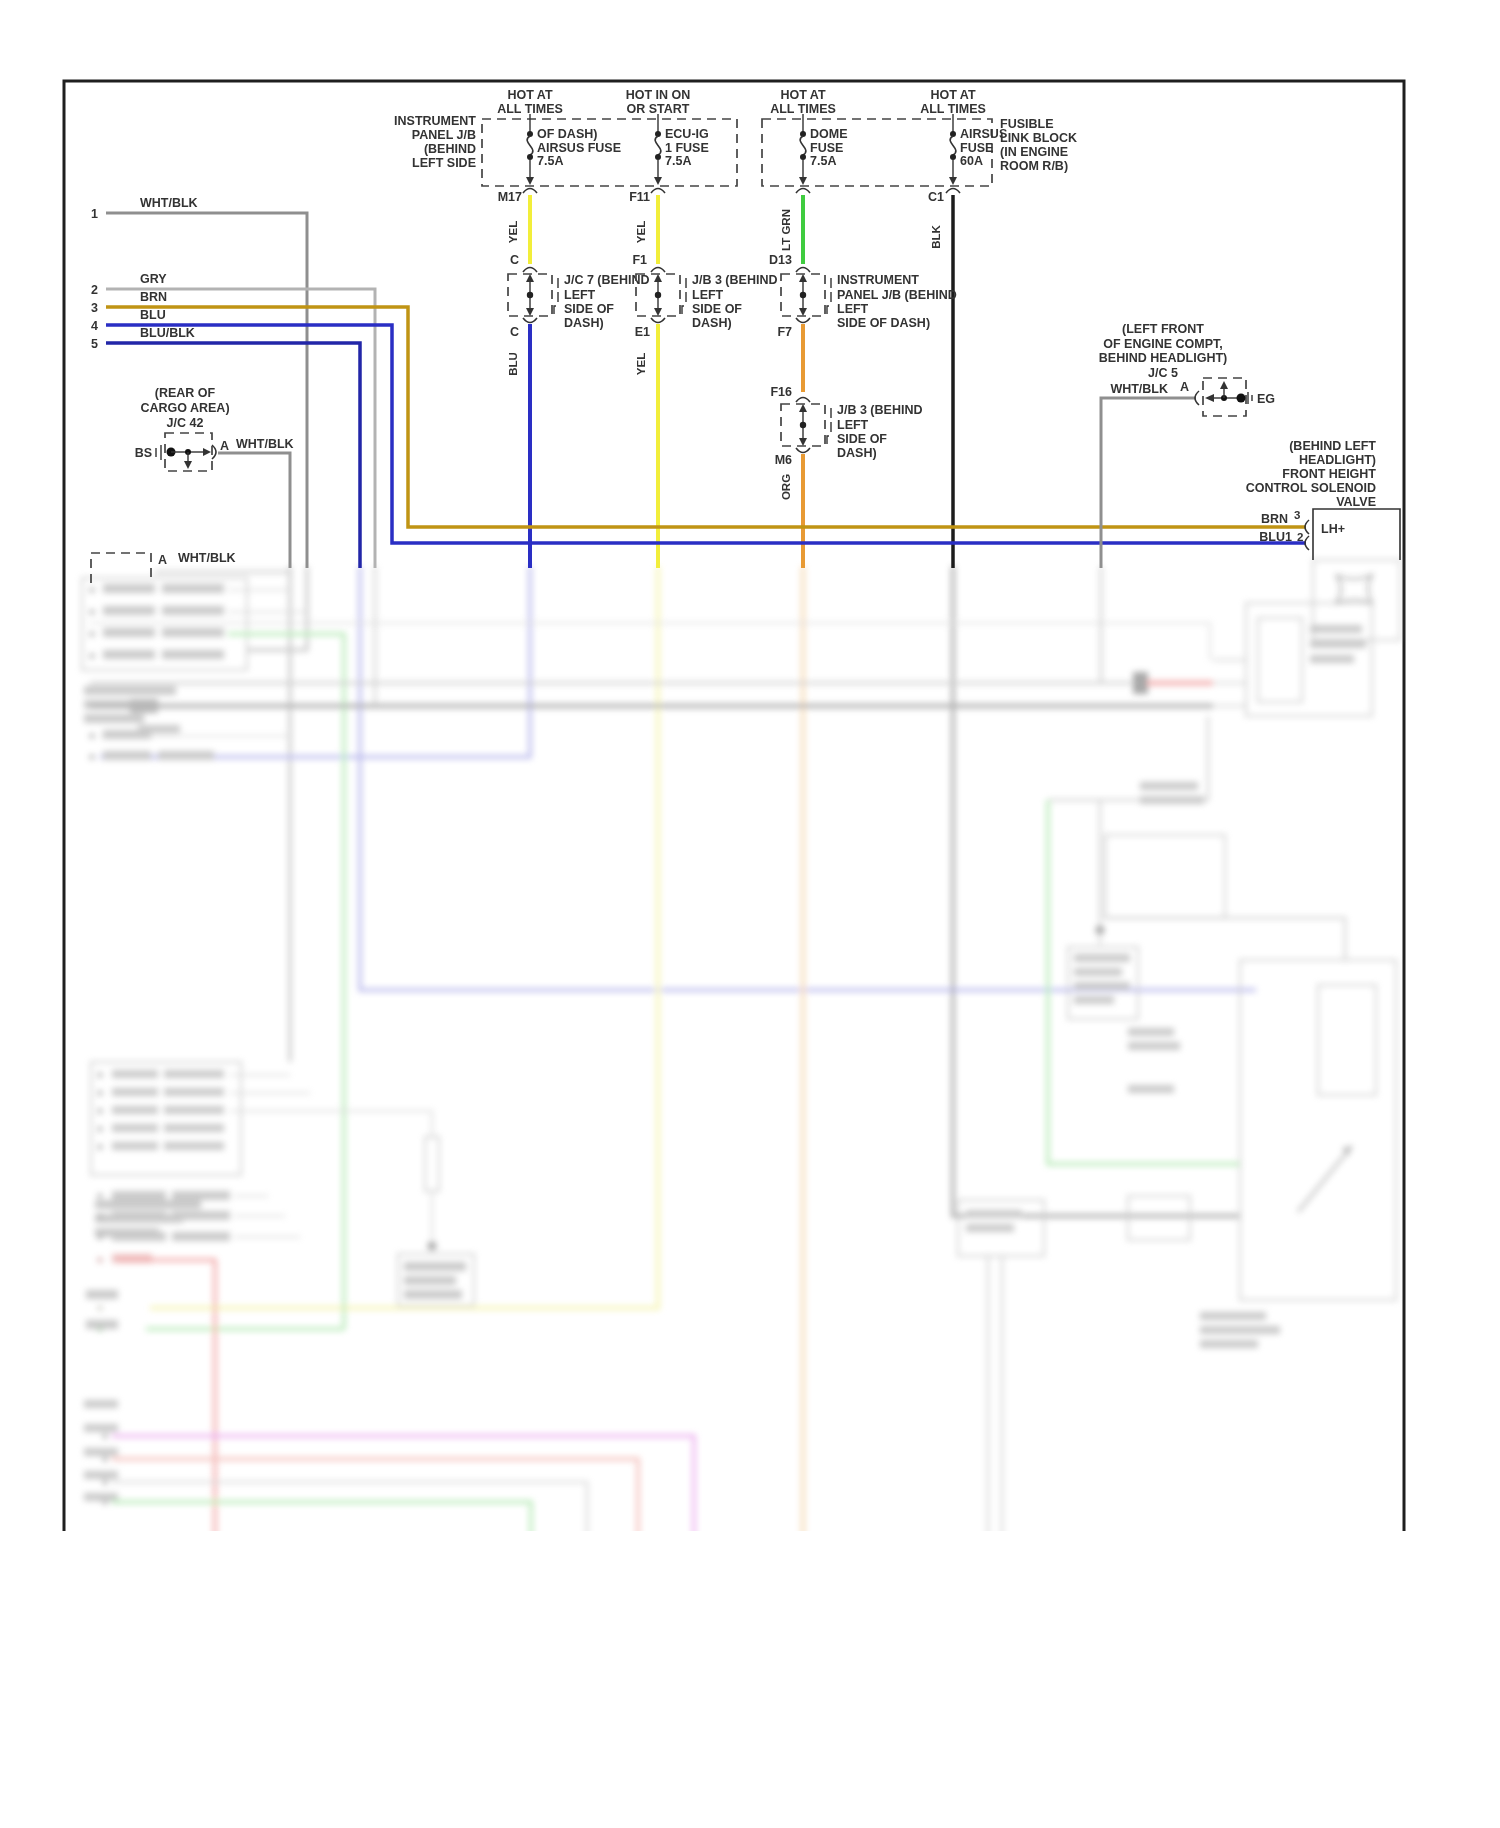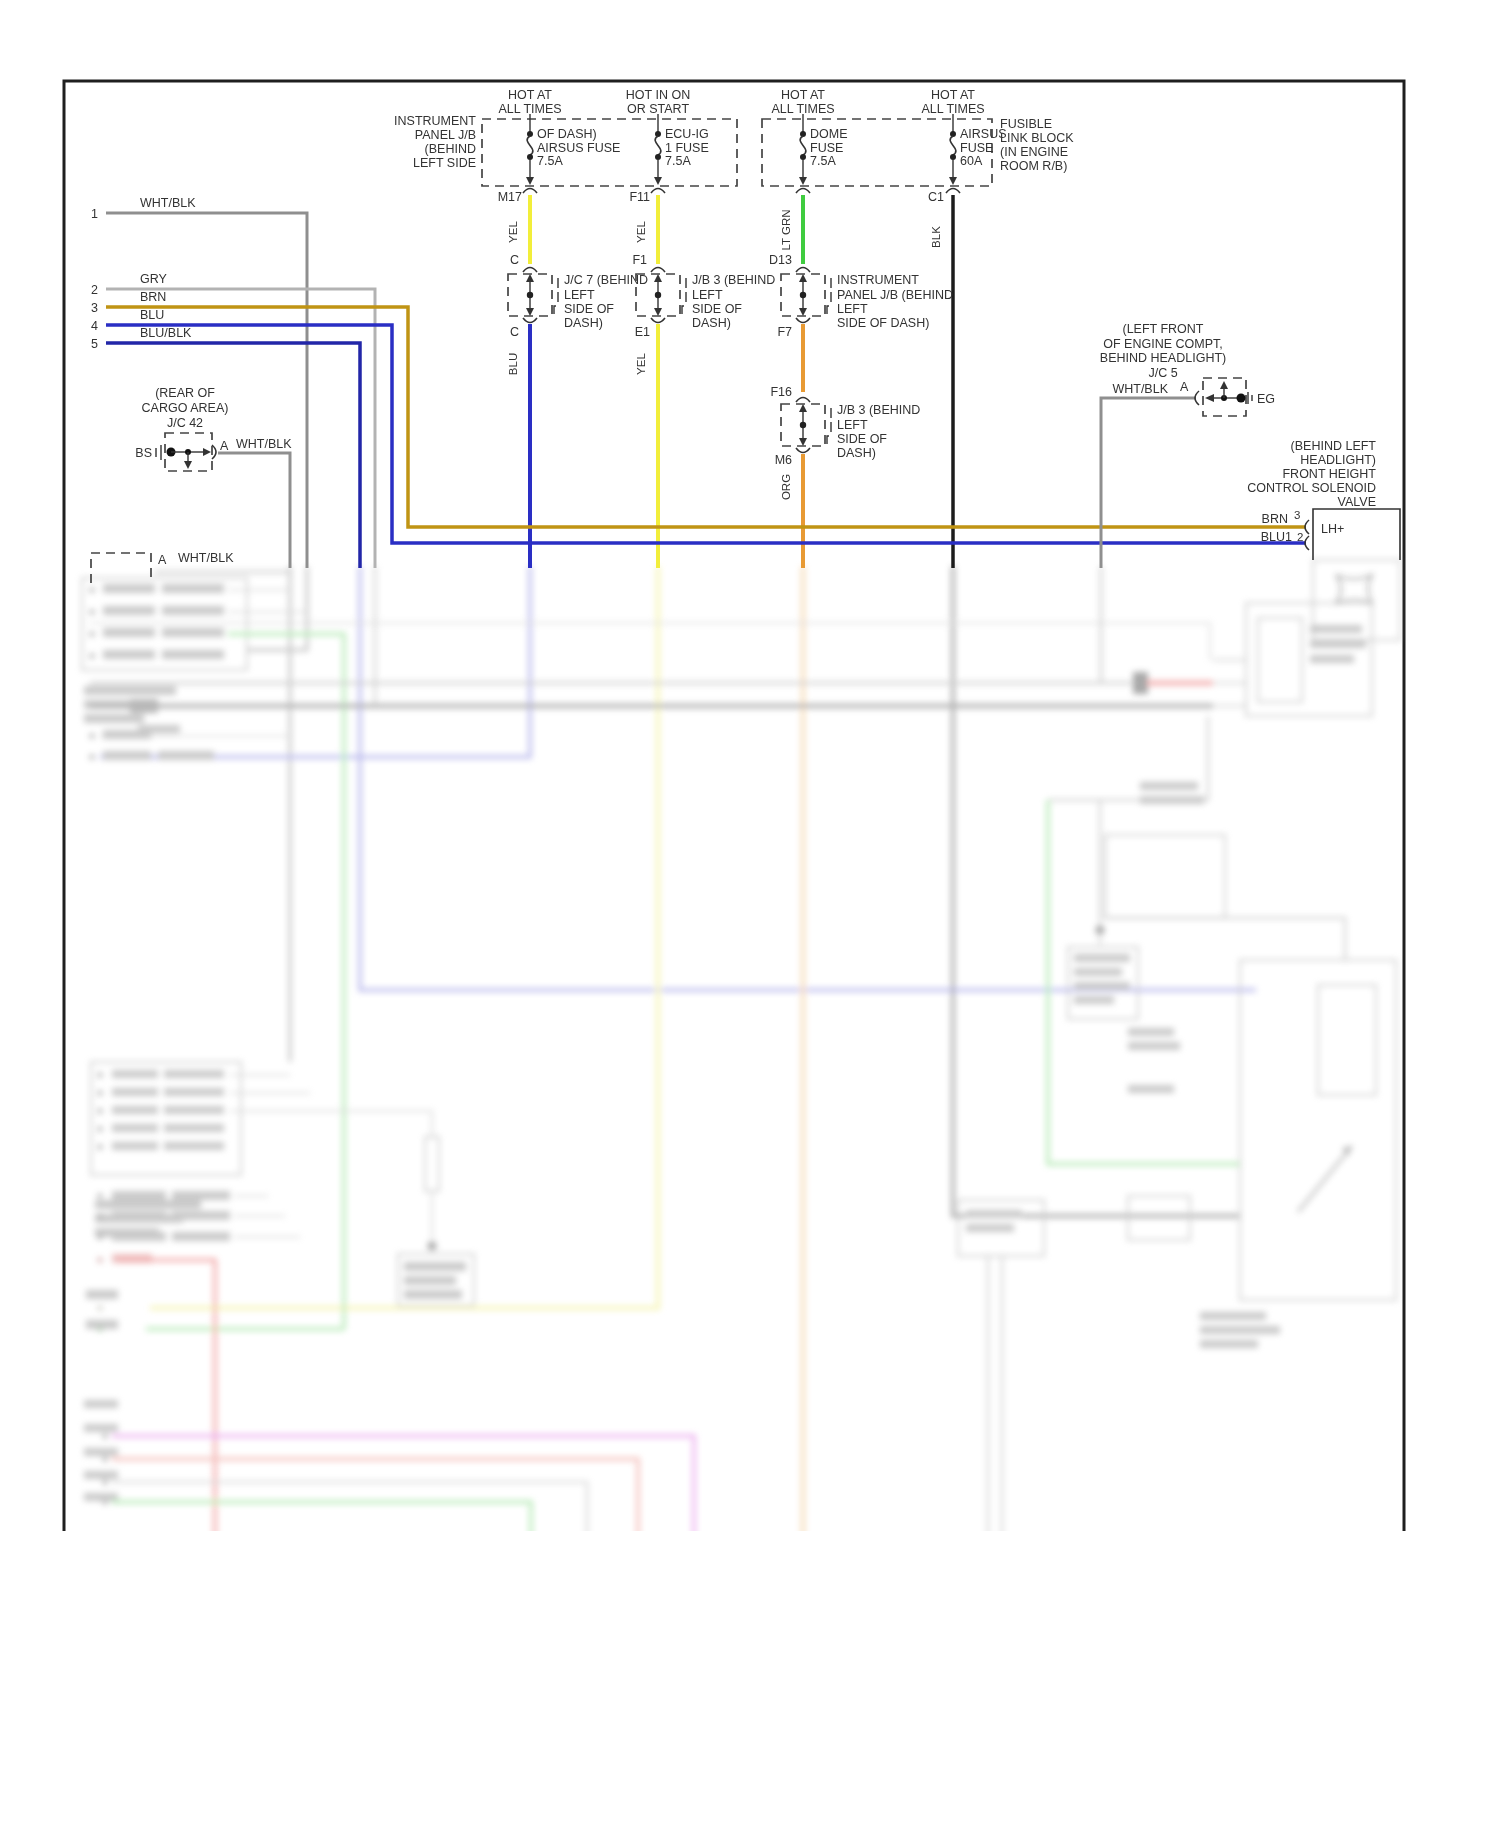--- a/index.html
+++ b/index.html
@@ -1,17 +1,17 @@
 <!DOCTYPE html>
 <html><head>
 <meta charset="utf-8">
 <style>
   html,body{margin:0;padding:0;background:#ffffff;}
   #stage{position:relative;width:1500px;height:1531px;background:#ffffff;overflow:hidden;
-         font-family:"Liberation Sans",sans-serif;}
+         font-family:"Liberation Sans",sans-serif;font-weight:bold;}
   svg{position:absolute;left:0;top:0;}
   text{font-family:"Liberation Sans",sans-serif;font-size:12.5px;fill:#333;}
   .tc{text-anchor:middle;}
   .tr{text-anchor:end;}
   .sm{font-size:11.5px;}
   .wire{fill:none;stroke-linecap:butt;stroke-linejoin:miter;}
   .dash{fill:none;stroke:#444;stroke-width:1.7;stroke-dasharray:9 6;}
   .sym{fill:none;stroke:#333;stroke-width:1.6;}
   .thin{fill:none;stroke:#333;stroke-width:1.4;}
   .bar{fill:#9a9a9a;}

